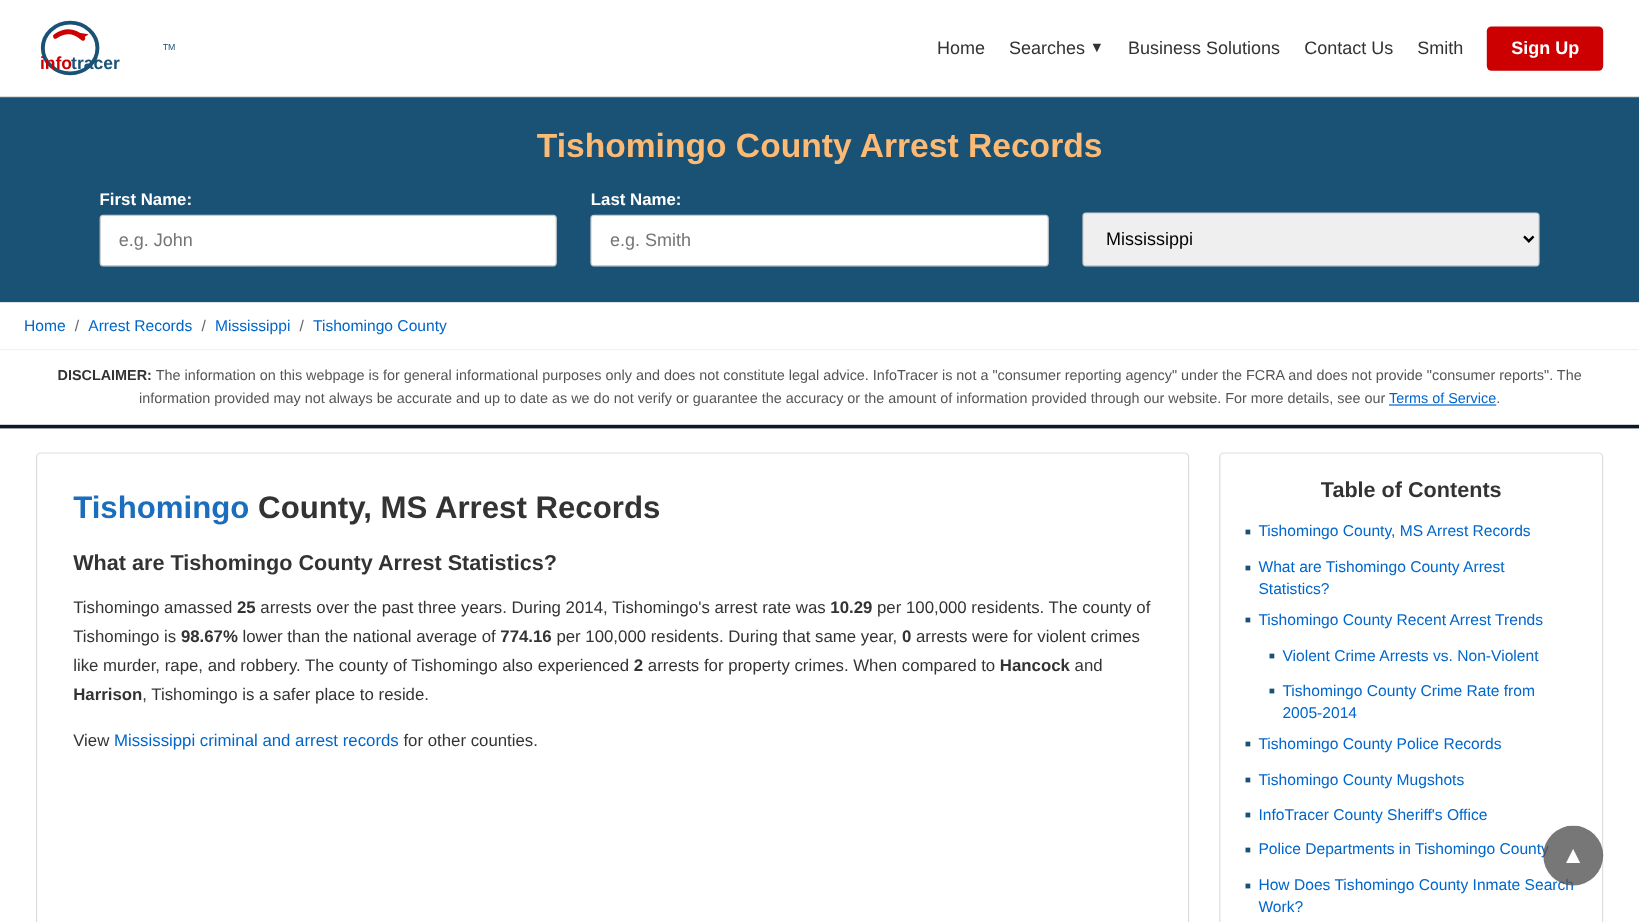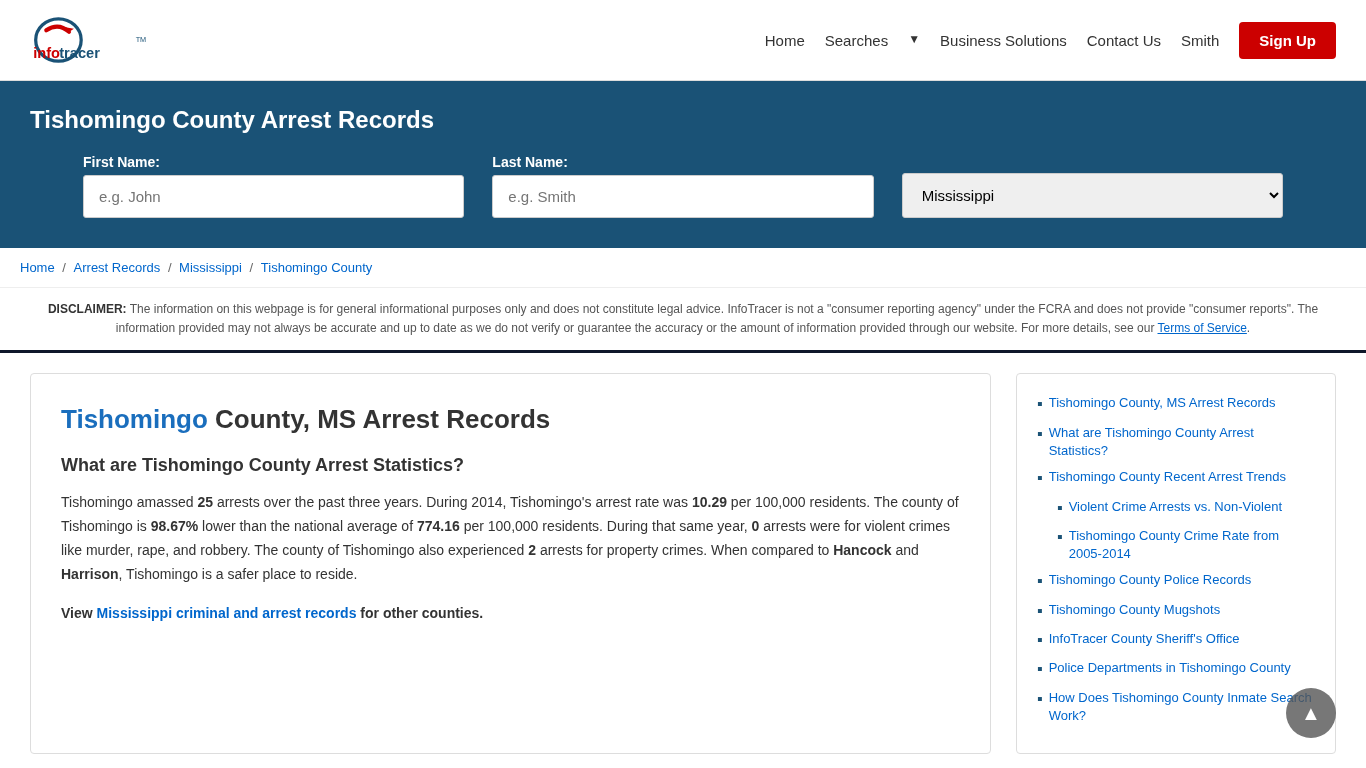--- a/index.html
+++ b/index.html
@@ -20,21 +20,21 @@
       gap: 20px;
     }
     .nav a {
       text-decoration: none;
       color: #333;
       font-size: 15px;
     }
     .nav .searches-link {
       display: flex;
       align-items: flex-start;
-      gap: 20px;
+      gap: 4px;
     }
     .nav .searches-link .chevron {
       font-size: 12px;
     }
     .nav .login-link { color: #333; }
     .nav .signup-btn {
       background: #cc0000;
       color: #fff;
       padding: 10px 20px;
       border-radius: 4px;
@@ -50,25 +50,25 @@
       height: 60px;
     }
 
     
     .search-banner {
       background: #1a5276;
       padding: 25px 30px 30px;
       color: #fff;
     }
     .search-banner h1 {
-      text-align: left;
-      font-size: 24px;
+      text-align: center;
+      font-size: 28px;
       font-weight: bold;
       margin-bottom: 20px;
-      color: #ffffff;
+      color: #fdba74;
     }
     .search-form {
       display: flex;
       align-items: flex-end;
       gap: 28px;
       max-width: 1200px;
       margin: 0 auto;
     }
     .form-group {
       display: flex;
@@ -174,21 +174,20 @@
       margin-bottom: 15px;
     }
     .left-content p strong { font-weight: bold; }
     .left-content p a {
       color: #0066cc;
       text-decoration: none;
     }
     .left-content .view-records {
       font-size: 14px;
       margin-bottom: 10px;
-      font-weight: bold;
     }
 
     
     .right-sidebar {
       width: 320px;
       flex-shrink: 0;
     }
     .toc-box {
       background: #fff;
       border: 1px solid #ddd;
@@ -381,20 +380,21 @@
       <span>Tishomingo amassed </span><strong>25</strong><span> arrests over the past three years. During 2014, Tishomingo's arrest rate was </span><strong>10.29</strong><span> per 100,000 residents. The county of Tishomingo is </span><strong>98.67%</strong><span> lower than the national average of </span><strong>774.16</strong><span> per 100,000 residents. During that same year, </span><strong>0</strong><span> arrests were for violent crimes like murder, rape, and robbery. The county of Tishomingo also experienced </span><strong>2</strong><span> arrests for property crimes. When compared to </span><strong>Hancock</strong><span> and </span><strong>Harrison</strong><span>, Tishomingo is a safer place to reside.</span>
     </p>
 
     <p class="view-records">
       <span>View </span><a href="#">Mississippi criminal and arrest records</a><span> for other counties.</span>
     </p>
   </div>
 
   <div class="right-sidebar">
     <div class="toc-box">
+      <h3>Table of Contents</h3>
       <ul id="toc-list">
       <li>
             <span class="bullet">▪</span>
             <a href="#">Tishomingo County, MS Arrest Records</a>
           </li>
           <li>
             <span class="bullet">▪</span>
             <a href="#">What are Tishomingo County Arrest Statistics?</a>
           </li>
           <li>

